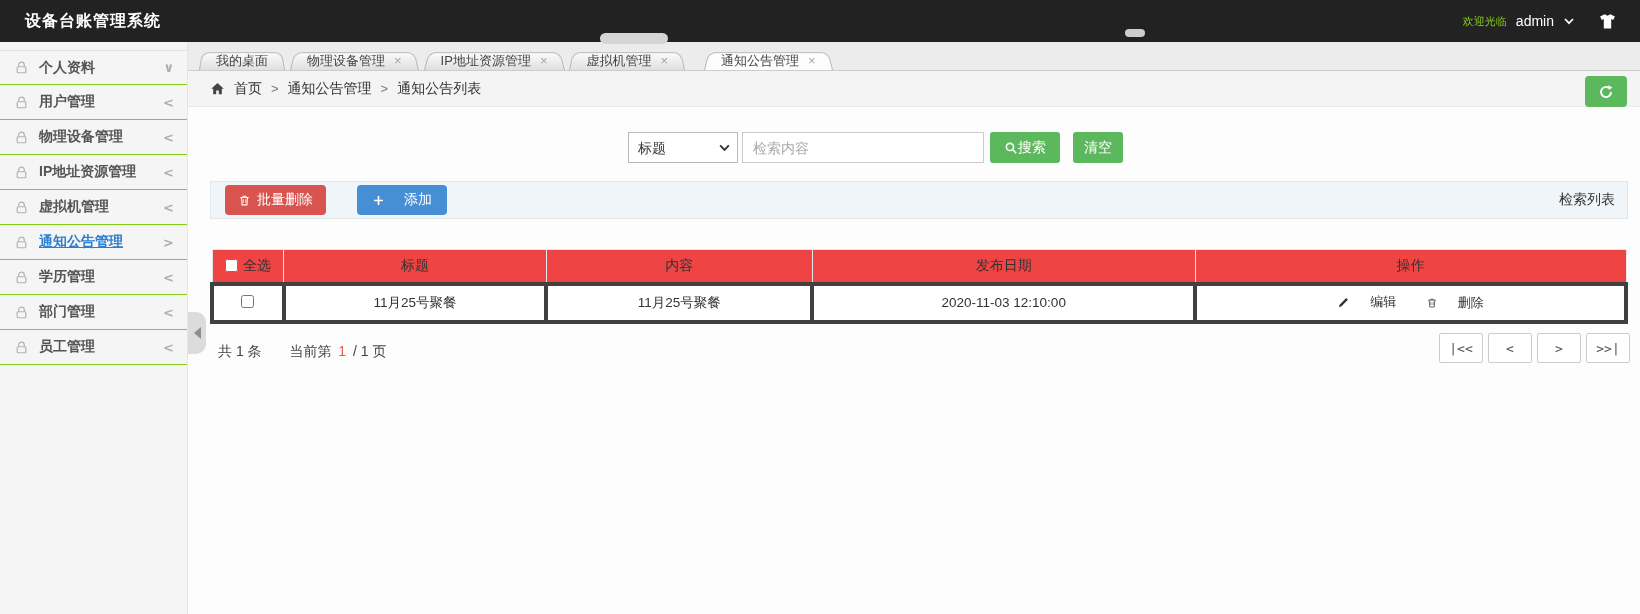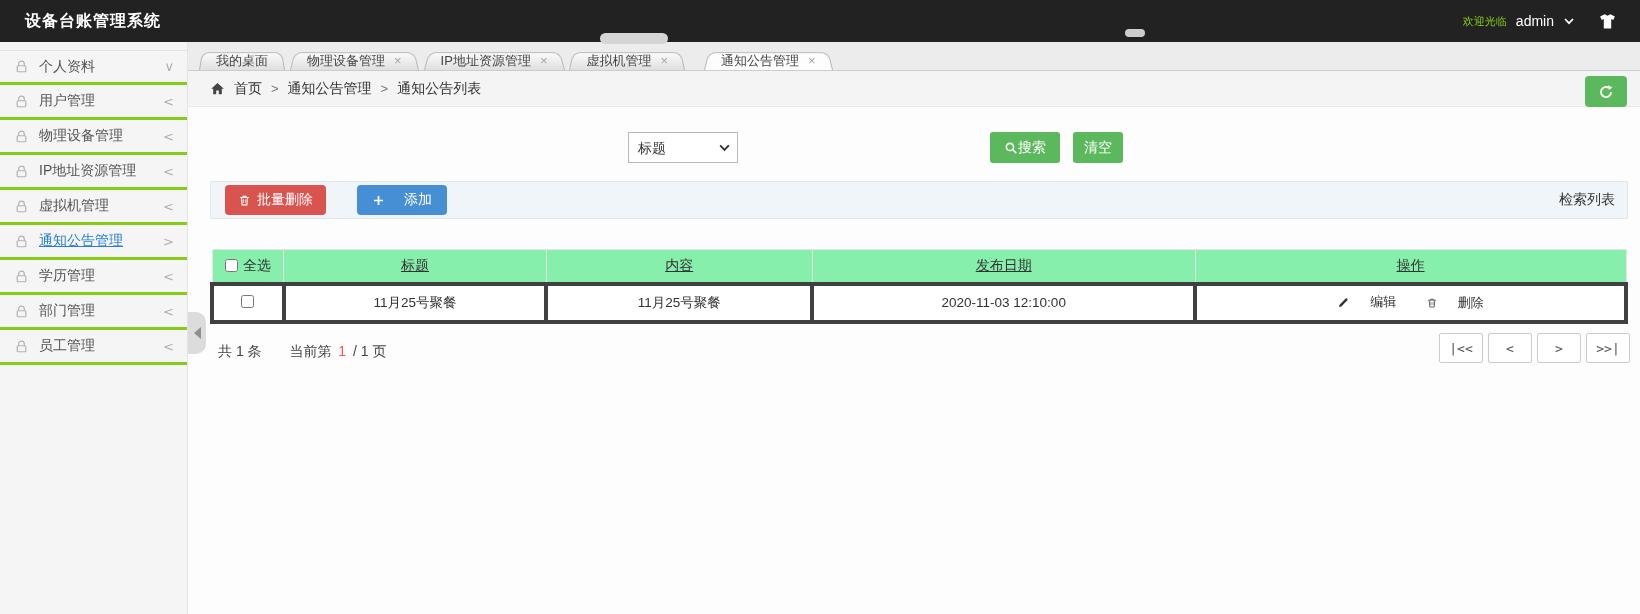--- a/index.html
+++ b/index.html
@@ -20,21 +20,21 @@
   
   .scroll-thumb { position:absolute; left:600px; top:33px; width:68px; height:11px;
                   background:#d5d5d5; border-radius:6px; z-index:5; }
   .scroll-thumb2 { position:absolute; left:1125px; top:29px; width:20px; height:8px;
                    background:#cdcdcd; border-radius:4px; z-index:5; }
 
   
   .sidebar { position:absolute; left:0; top:42px; width:188px; height:572px;
              background:#f5f5f5; border-right:1px solid #e4e4e4; padding-top:8px; }
   .side-item { height:35px; display:flex; align-items:center; padding:0 13px 0 14px;
-               border-bottom:3px solid #84cc16; font-size:14px; color:#555; cursor:pointer; background:#f5f5f5; }
+               border-bottom:1px solid #84cc16; font-size:14px; color:#555; cursor:pointer; background:#f5f5f5;font-weight:bold; }
   .side-item:first-child { border-top:1px solid #e3e3e3; }
   .side-item .licon { margin-right:10px; }
   .side-item .slabel { flex:1; }
   .side-item .sarrow { color:#adadad; font-size:13px; font-family:"DejaVu Sans",sans-serif; }
   .side-item.active .slabel { color:#2a7fd2; text-decoration:underline; }
 
   .collapse-handle { position:absolute; left:188px; top:312px; width:18px; height:42px;
                      background:#dcdcdc; border-radius:0 10px 10px 0; display:flex;
                      align-items:center; justify-content:center; cursor:pointer; z-index:4; }
   .collapse-handle .tri { width:0; height:0; border-top:6px solid transparent;
@@ -86,21 +86,21 @@
              background:#f0f5f9; border:1px solid #e2e7eb; display:flex; align-items:center; padding:0 8px 0 14px; }
   .btn-danger { height:30px; padding:0 13px; background:#d9534f; color:#fff; font-size:14px;
                 border-radius:4px; gap:6px; }
   .btn-primary { height:30px; padding:0 15px; background:#468fd5; color:#fff; font-size:14px;
                  border-radius:4px; gap:19px; margin-left:31px; }
   .list-title { margin-left:auto; font-size:14px; color:#333; padding-right:4px; }
 
   
   .data-table { position:absolute; top:178px; left:22px; width:1418px; border-collapse:collapse;
                 background:#fff; font-size:14px; color:#333; }
-  .data-table th { height:34px; background:#86efac; border:1px solid #e3e7ea; font-weight:400; text-align:center;text-decoration:underline; }
+  .data-table th { height:34px; background:#ef4444; border:1px solid #e3e7ea; font-weight:400; text-align:center; }
   .data-table td { height:38px; border:4px solid #404040; text-align:center; font-size:13.5px; }
   .th-check { display:inline-flex; align-items:center; gap:5px; }
   .op-link { display:inline-flex; align-items:center; gap:20px; color:#333; font-size:13px; cursor:pointer; }
   .op-gap { display:inline-block; width:22px; }
 
   
   .page-info { position:absolute; top:272px; left:30px; font-size:14px; color:#444; }
   .page-info .seg2 { margin-left:24px; }
   .page-info .cur { color:#e9594c; padding:0 3px; }
   .pager { position:absolute; top:262px; right:10px; display:flex; gap:5px; }
@@ -303,20 +303,21 @@
     <div class="select-wrap">
       <select>
         <option>标题</option>
       </select>
       <span class="chev icon" style="color:#333">
         <svg width="13" height="13">
             <use href="#i-caret"></use>
           </svg>
       </span>
     </div>
+    <input class="search-input" type="text" placeholder="检索内容" style="">
     <button class="btn btn-search">
       <span class="icon">
           <svg width="14" height="14">
             <use href="#i-search"></use>
           </svg>
         </span>
       <span>搜索</span>
     </button>
     <button class="btn btn-clear">
       <span>清空</span>

